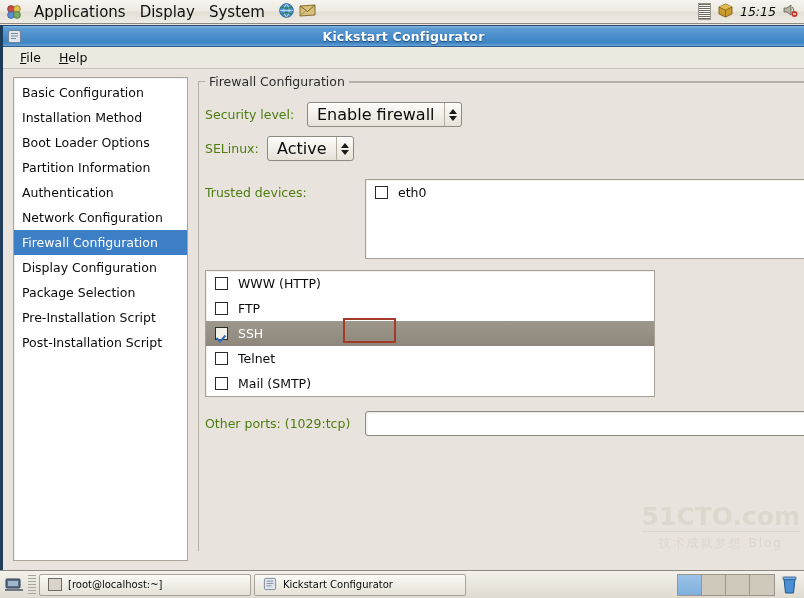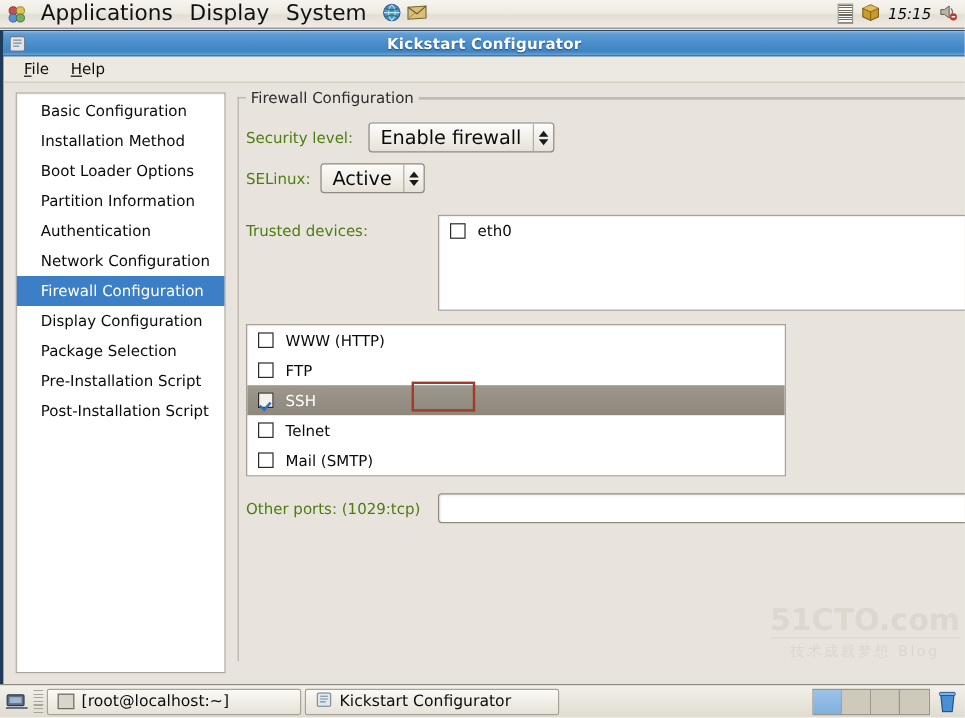--- a/index.html
+++ b/index.html
@@ -18,21 +18,21 @@
     position: absolute; left: 0; top: 0; width: 804px; height: 24px;
     background: linear-gradient(to bottom, #f6f4ef 0%, #eeebe3 45%, #e3dfd5 55%, #efece5 100%);
     border-bottom: 1px solid #8d8a82;
     display: flex; align-items: center;
   }
   .panel-icon-gnome {
     width: 18px; height: 18px; margin-left: 5px; margin-right: 4px;
     position: relative; flex: 0 0 auto;
   }
   .menu-word {
-    font-size: 18px; color: #101010; padding: 1px 7px; cursor: default;
+    font-size: 15px; color: #101010; padding: 1px 7px; cursor: default;
     white-space: nowrap;
   }
   .panel-app-icons { display: flex; align-items: center; gap: 3px; margin-left: 6px; }
   .panel-right {
     margin-left: auto; display: flex; align-items: center; gap: 6px; padding-right: 6px; font-style: italic;
   }
   .cpu-graph {
     width: 13px; height: 17px;
     background: #fbfaf6;
     border: 1px solid #9a968d;
@@ -73,21 +73,21 @@
   }
 
   
   .sidebar {
     width: 175px; height: 484px; background: #ffffff;
     border: 1px solid #aaa499;
     box-shadow: inset 1px 1px 0 #f4f2ee;
     flex: 0 0 auto; padding-top: 2px;
   }
   .sidebar-item {
-    height: 25px; line-height: 25px; padding-left: 20px;
+    height: 25px; line-height: 25px; padding-left: 8px;
     font-size: 12.5px; color: #0b0b0b; white-space: nowrap; cursor: default;
   }
   .sidebar-item.selected { background: #3c7fc6; color: #ffffff; }
 
   
   .right-pane { flex: 1 1 auto; position: relative; padding-left: 10px; padding-right: 0; }
   .group-frame {
     position: relative; margin-top: 4px; height: 470px;
     border-left: 1px solid #b6b1a6;
     border-top: 1px solid #b6b1a6;
@@ -182,21 +182,21 @@
     border-top: 1px solid #8d8a82;
     display: flex; align-items: center; padding: 0 3px; gap: 3px;
   }
   .tb-showdesk { width: 22px; height: 22px; position: relative; flex: 0 0 auto; }
   .tb-grip {
     width: 8px; height: 20px; flex: 0 0 auto;
     background-image: repeating-linear-gradient(to bottom, #aaa59b 0px, #aaa59b 1px, transparent 1px, transparent 3px);
   }
   .tb-button {
     height: 22px; display: flex; align-items: center; gap: 6px;
-    padding: 0 8px; font-size: 13px; color: #0c0c0c;
+    padding: 0 8px; font-size: 10px; color: #0c0c0c;
     background: linear-gradient(to bottom, #fbfaf6 0%, #eeebe3 60%, #e6e2d8 100%);
     border: 1px solid #a8a399; border-radius: 2px;
     white-space: nowrap; overflow: hidden;
   }
   .tb-icon-term {
     width: 14px; height: 13px; background: #d9d5cb; border: 1px solid #6f6b62; flex: 0 0 auto;
   }
   .tb-right { margin-left: auto; display: flex; align-items: center; gap: 2px; padding-right: 3px; }
   .workspace-switcher { display: flex; border: 1px solid #9b968c; }
   .ws { width: 24px; height: 20px; background: #cfc9bc; border-right: 1px solid #9b968c; }

